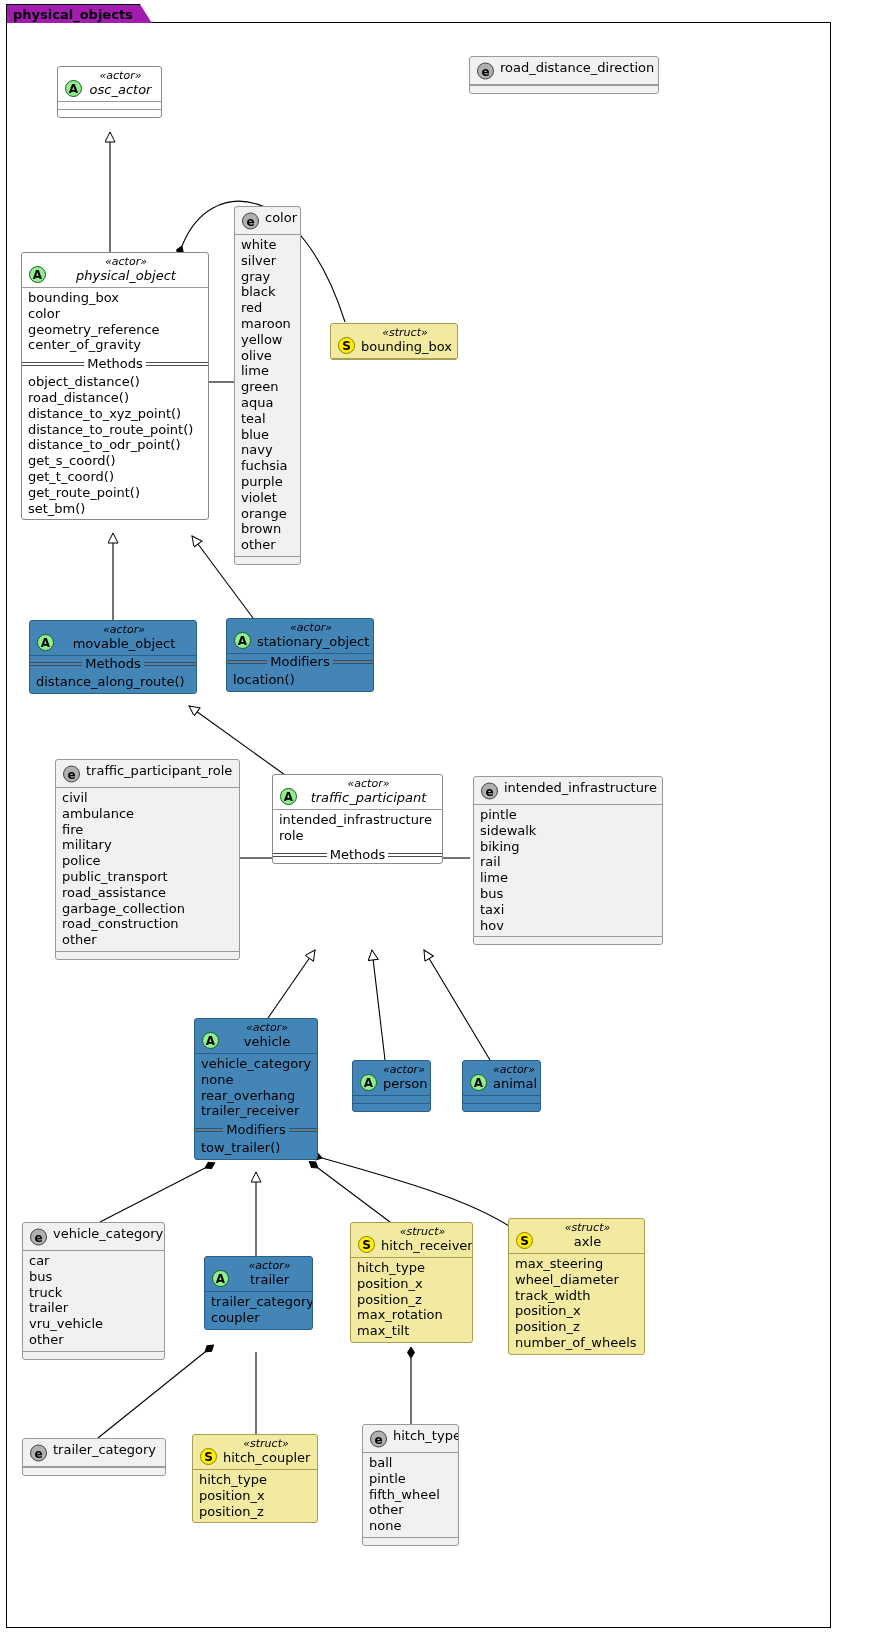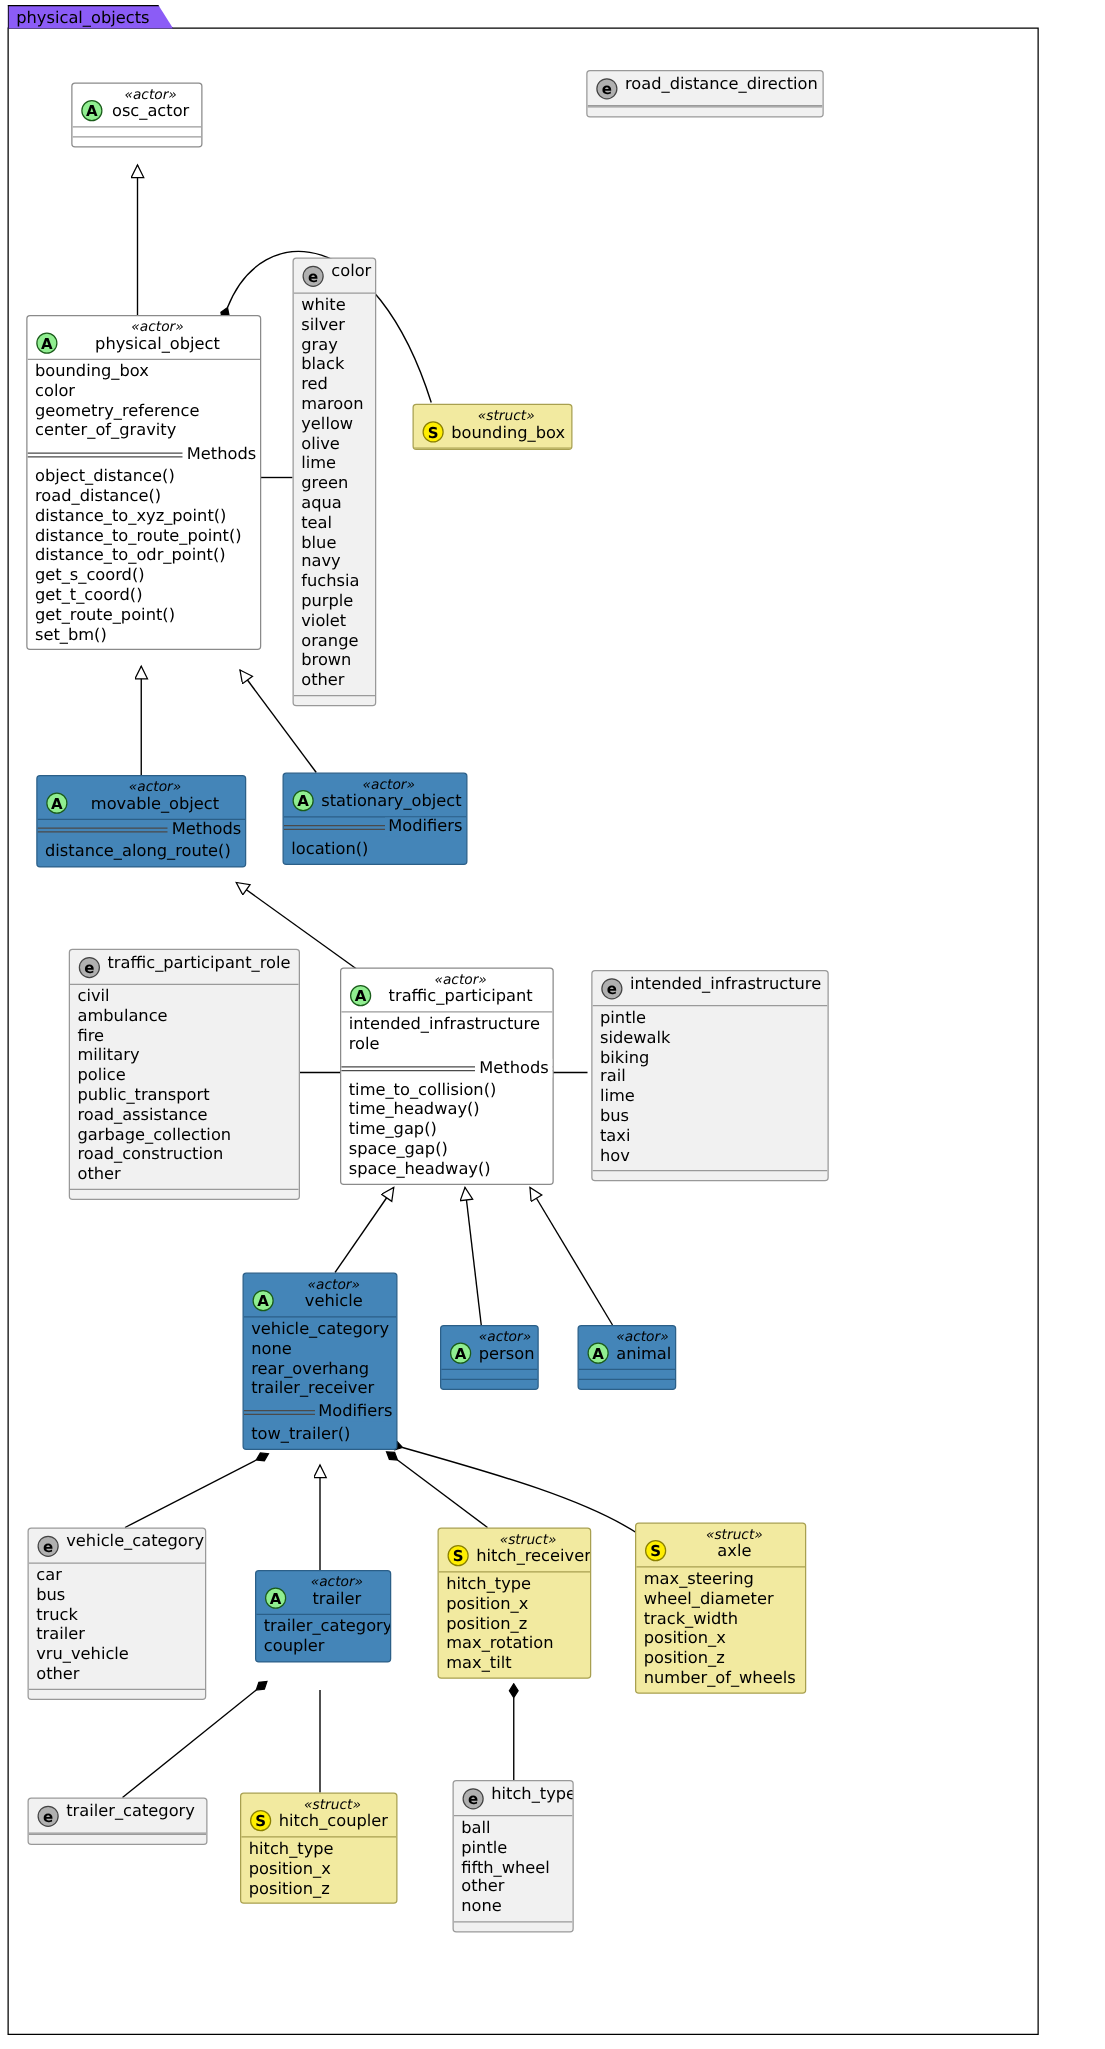--- a/index.html
+++ b/index.html
@@ -22,25 +22,25 @@
     width: 825px; height: 1606px;
     border: 1px solid #000;
     box-sizing: border-box;
     background: #ffffff;
   }
   #pkg-tab {
     position: absolute;
     left: 6px; top: 4px;
     height: 19px;
     box-sizing: border-box;
-    background: #8b5cf6;
+    background: #a21caf;
     border: 1px solid #000;
     border-bottom: none;
     padding: 1px 16px 1px 6px;
-    font-weight: normal;
+    font-weight: bold;
     font-size: 13px;
     line-height: 17px;
     color: #000;
     clip-path: polygon(0 0, calc(100% - 12px) 0, 100% 100%, 0 100%);
     padding-right: 18px;
   }
   
   .node {
     position: absolute;
     box-sizing: border-box;
@@ -64,21 +64,21 @@
     line-height: 15px;
   }
   .hdr.with-icon { padding-left: 30px; }
   .hdr .stereo {
     display: block;
     font-style: italic;
     font-size: 11px;
     line-height: 12px;
   }
   .hdr .nm { display: block; white-space: nowrap; }
-  .node.actor .hdr .nm { }
+  .node.actor .hdr .nm { font-style: italic; }
   .hdr.inline {
     text-align: left;
     padding: 3px 8px 4px 30px;
     white-space: nowrap;
   }
   .sep { border-top: 1px solid #9a9a9a; height: 0; }
   .node.struct .sep { border-top-color: #a8a050; }
   .node.blue .sep { border-top-color: #2b5f88; }
 
   .body {
@@ -87,21 +87,21 @@
     white-space: nowrap;
   }
   .body .row { display: block; }
   .empty-band { height: 7px; }
 
   
   .divcap {
     position: relative;
     height: 16px;
     line-height: 16px;
-    text-align: right;
+    text-align: center;
     font-size: 13px;
   }
   .divcap::before,
   .divcap::after {
     content: "";
     position: absolute;
     left: 0; right: 0;
     border-top: 1px solid #4a4a4a;
   }
   .divcap::before { top: 6px; }
@@ -351,27 +351,20 @@
       <span class="nm">traffic_participant</span>
     </div>
     <div class="sep"></div>
     <div class="body">
       <span class="row">intended_infrastructure</span>
       <span class="row">role</span>
     </div>
     <div class="divcap">
       <span>Methods</span>
     </div>
-    <div class="body">
-      <span class="row">time_to_collision()</span>
-      <span class="row">time_headway()</span>
-      <span class="row">time_gap()</span>
-      <span class="row">space_gap()</span>
-      <span class="row">space_headway()</span>
-    </div>
   </div>
 
   <div class="node enum" style="left:473px; top:776px; width:190px;">
     <div class="hdr with-icon inline">
       <span class="badge e">e</span>
       <span class="nm">intended_infrastructure</span>
     </div>
     <div class="sep"></div>
     <div class="body">
       <span class="row">pintle</span>

